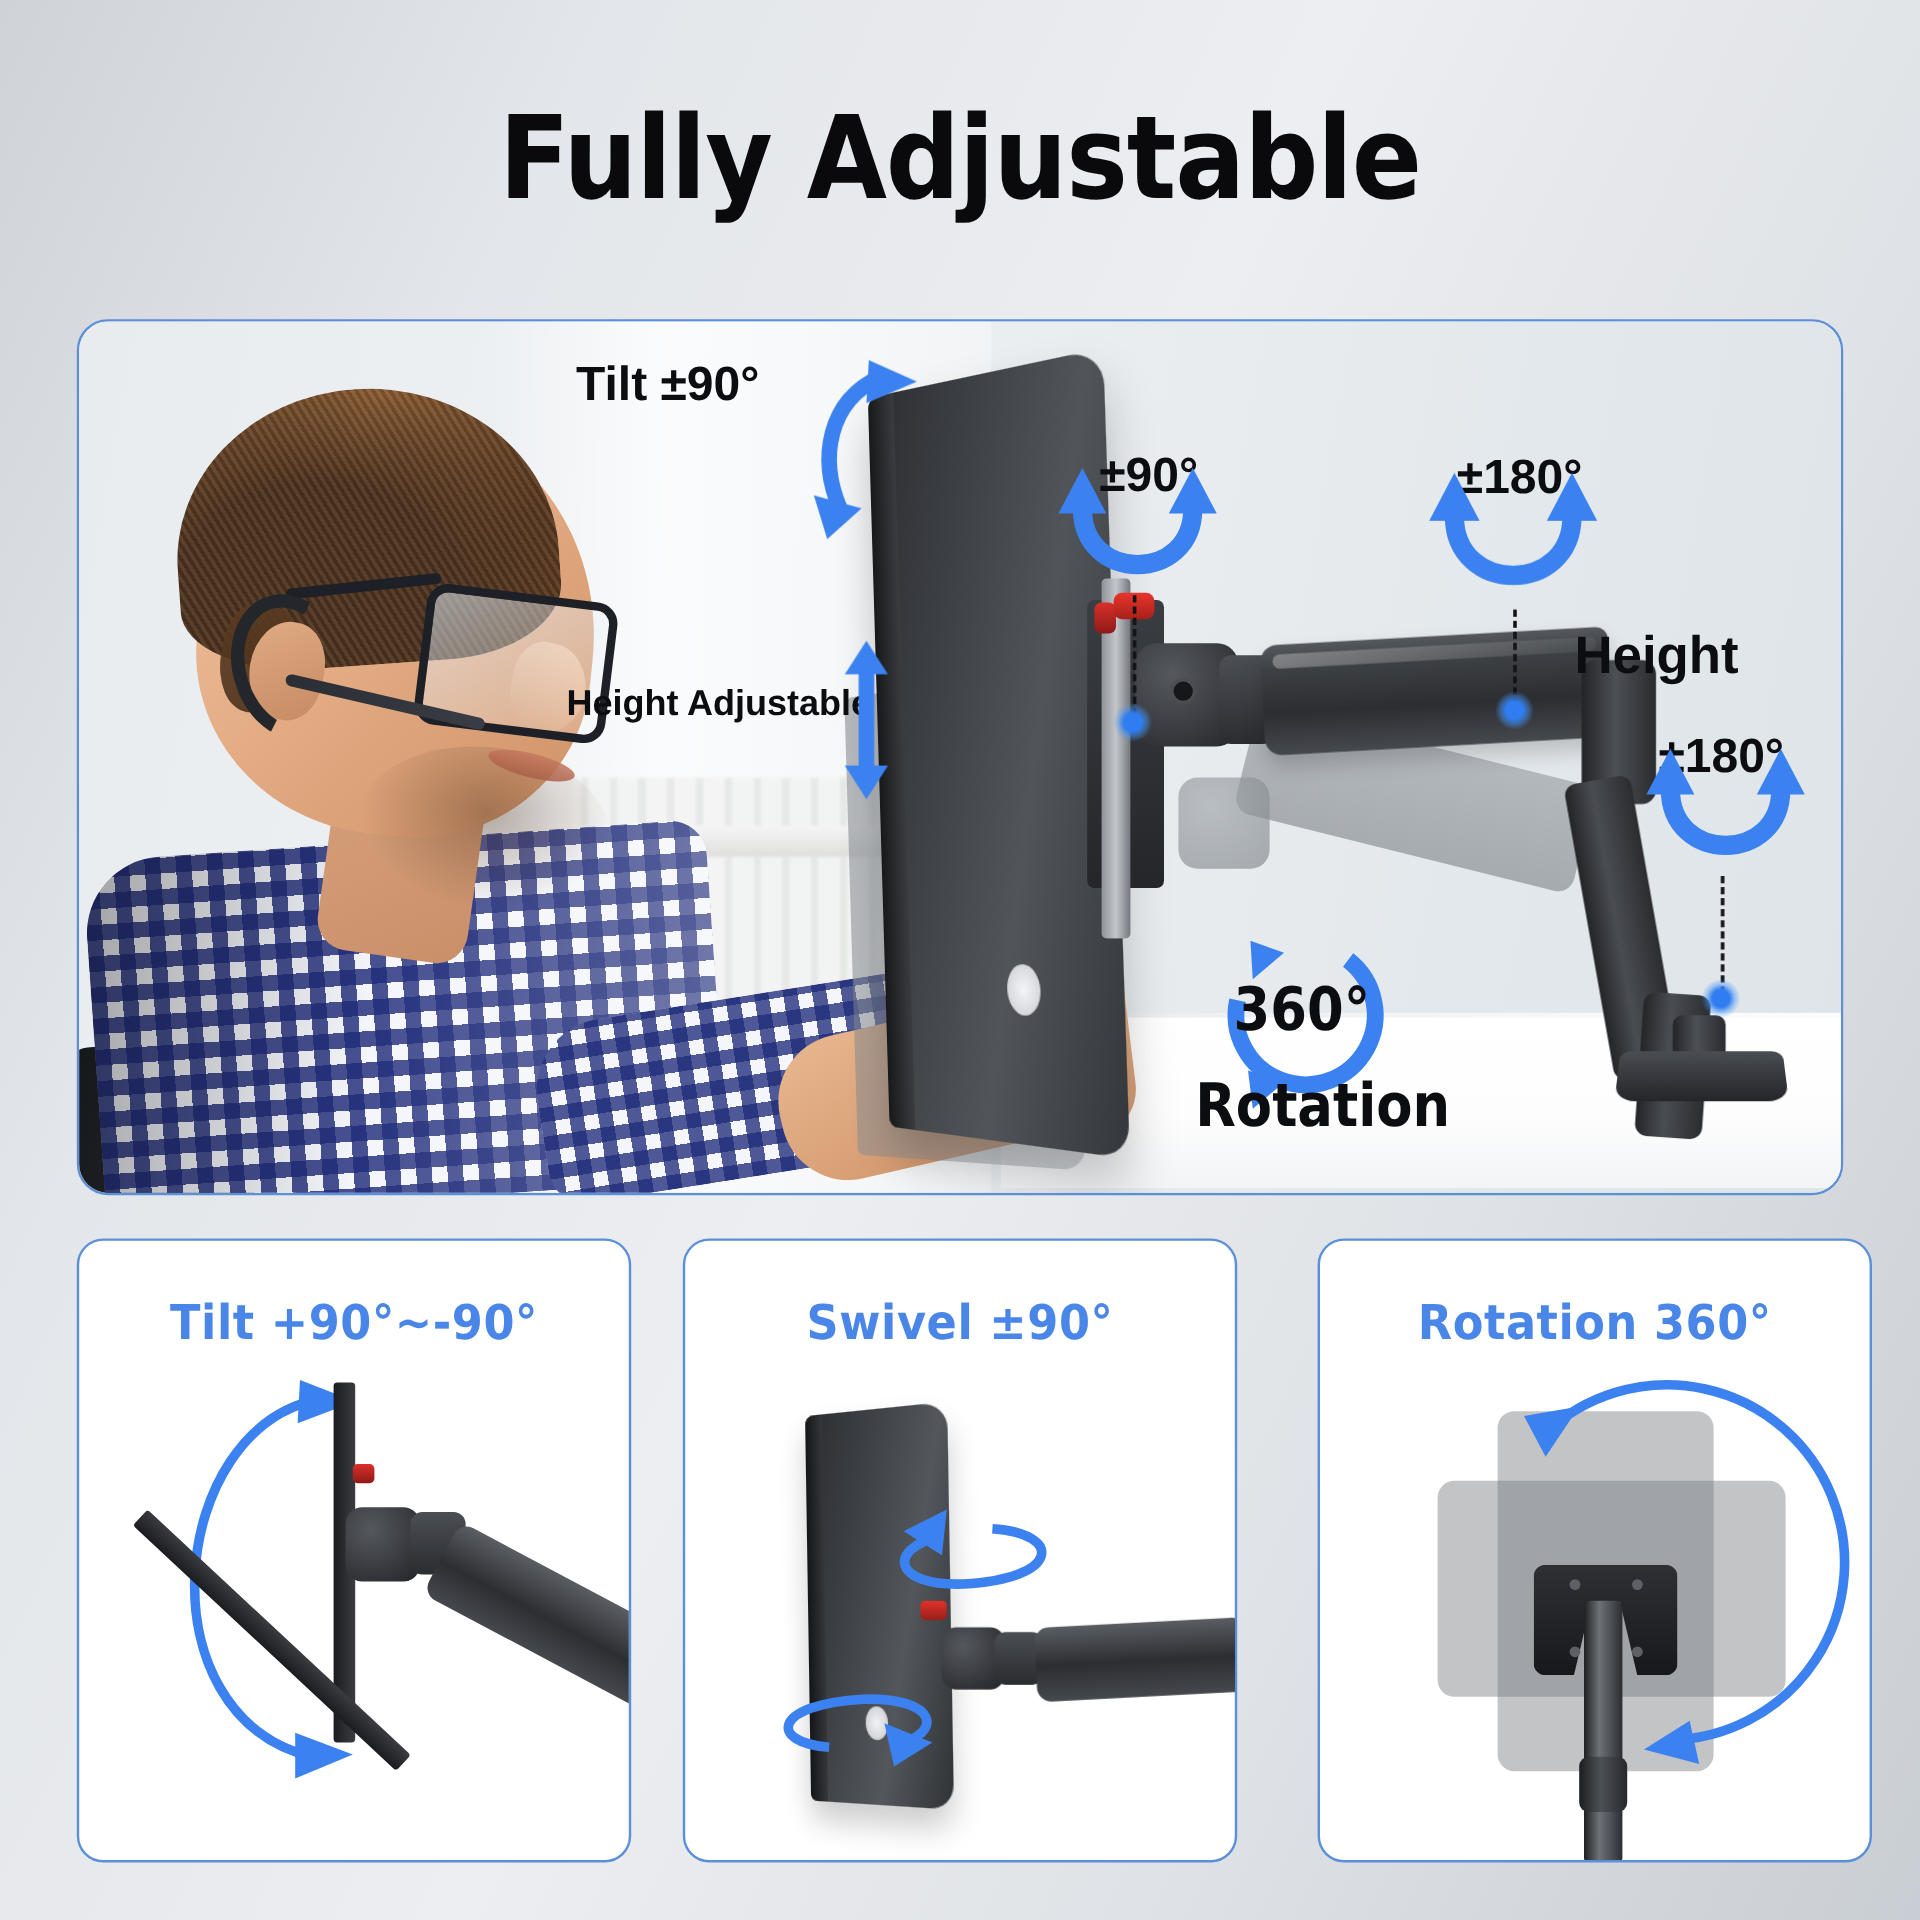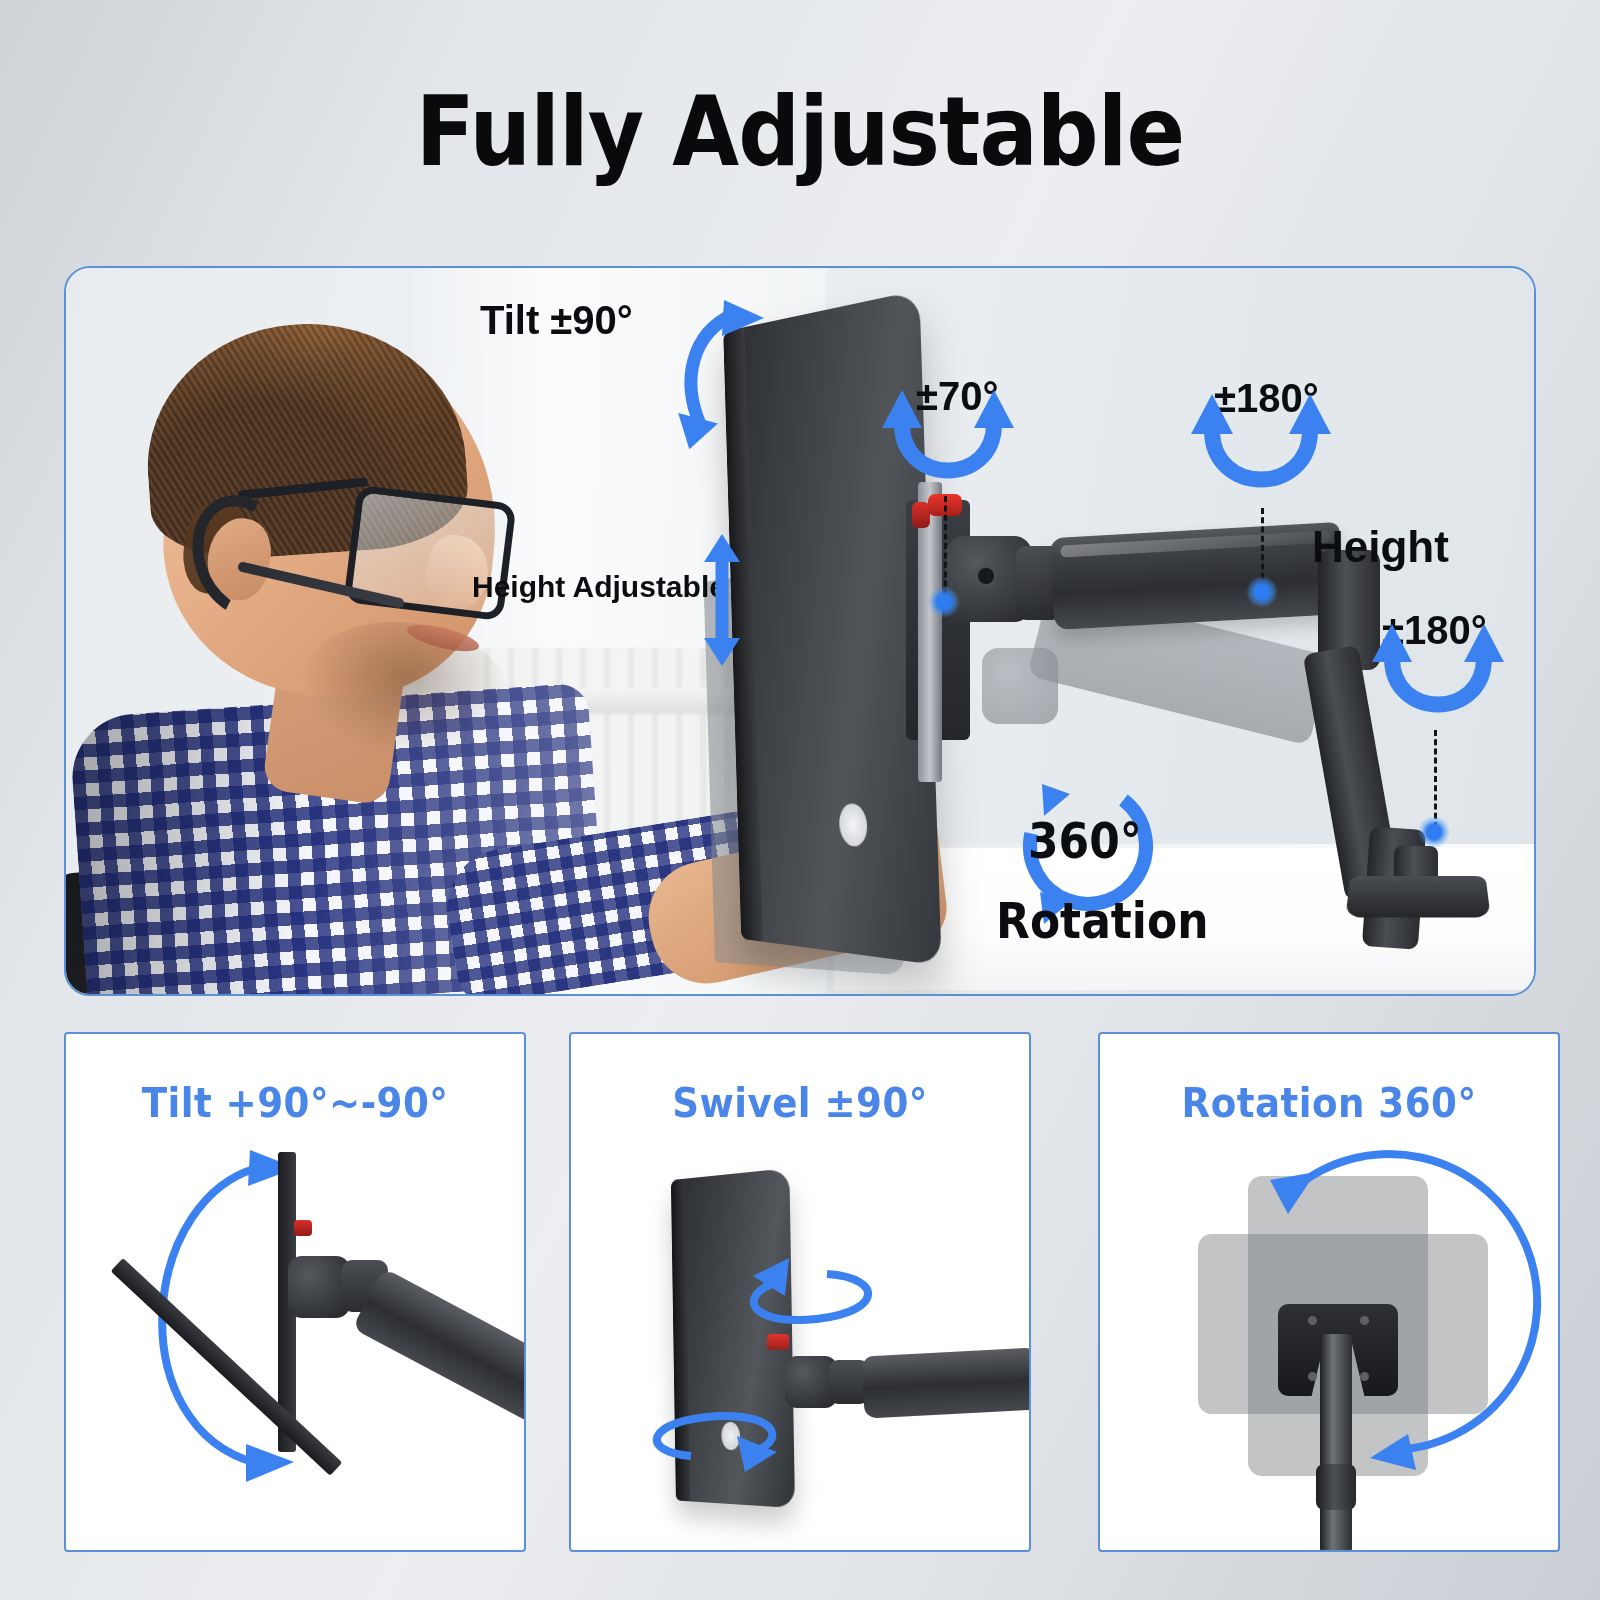--- a/index.html
+++ b/index.html
@@ -14,21 +14,21 @@
   
   .page-title{
     position:absolute;left:0;top:84px;width:1600px;text-align:center;
     font-family:"DejaVu Sans","Liberation Sans",sans-serif;
     font-weight:bold;font-size:96px;line-height:1;color:#0a0a0c;
     letter-spacing:-1px;transform:scaleX(.9);transform-origin:50% 50%;
   }
 
   
   .panel{
-    position:absolute;border:2px solid #5b8fd8;border-radius:4px;
+    position:absolute;border:2px solid #5b8fd8;border-radius:22px;
     background:#ffffff;overflow:hidden;box-sizing:border-box;
   }
   .panel-main{
     left:64px;top:266px;width:1472px;height:730px;border-radius:26px;
   }
   .panel-b{ top:1032px;width:462px;height:520px; }
   .pb1{left:64px;} .pb2{left:569px;} .pb3{left:1098px;}
 
   .sub-title{
     position:absolute;left:0;top:46px;width:100%;text-align:center;
@@ -363,21 +363,21 @@
     <div class="clamp-neck"></div>
     <div class="clamp"></div>
 
     <div class="lbl" style="left:414px;top:30px;font-size:40px;">Tilt ±90°</div>
     <svg style="position:absolute;left:612px;top:28px;" width="130" height="150">
       <path d="M22,128 C4,86 12,38 56,18" fill="none" stroke="#3b82f0" stroke-width="13" stroke-linecap="round"></path>
       <polygon points="46,4 86,22 44,40" fill="#3b82f0"></polygon>
       <polygon points="4,112 40,132 6,150" fill="#3b82f0" transform="rotate(-14 22 130)"></polygon>
     </svg>
 
-    <div class="lbl" style="left:850px;top:106px;font-size:40px;">±70°</div>
+    <div class="lbl" style="left:850px;top:106px;font-size:40px;">±90°</div>
     <svg style="position:absolute;left:812px;top:122px;" width="140" height="110">
       <path d="M24,34 C24,96 116,96 116,34" fill="none" stroke="#3b82f0" stroke-width="16" stroke-linecap="butt"></path>
       <polygon points="24,0 44,38 4,38" fill="#3b82f0"></polygon>
       <polygon points="116,0 136,38 96,38" fill="#3b82f0"></polygon>
     </svg>
     <div class="dash-line" style="left:878px;top:228px;height:100px;"></div>
     <div class="joint-dot" style="left:862px;top:318px;"></div>
 
     <div class="lbl" style="left:1148px;top:108px;font-size:40px;">±180°</div>
     <svg style="position:absolute;left:1120px;top:126px;" width="150" height="116">

